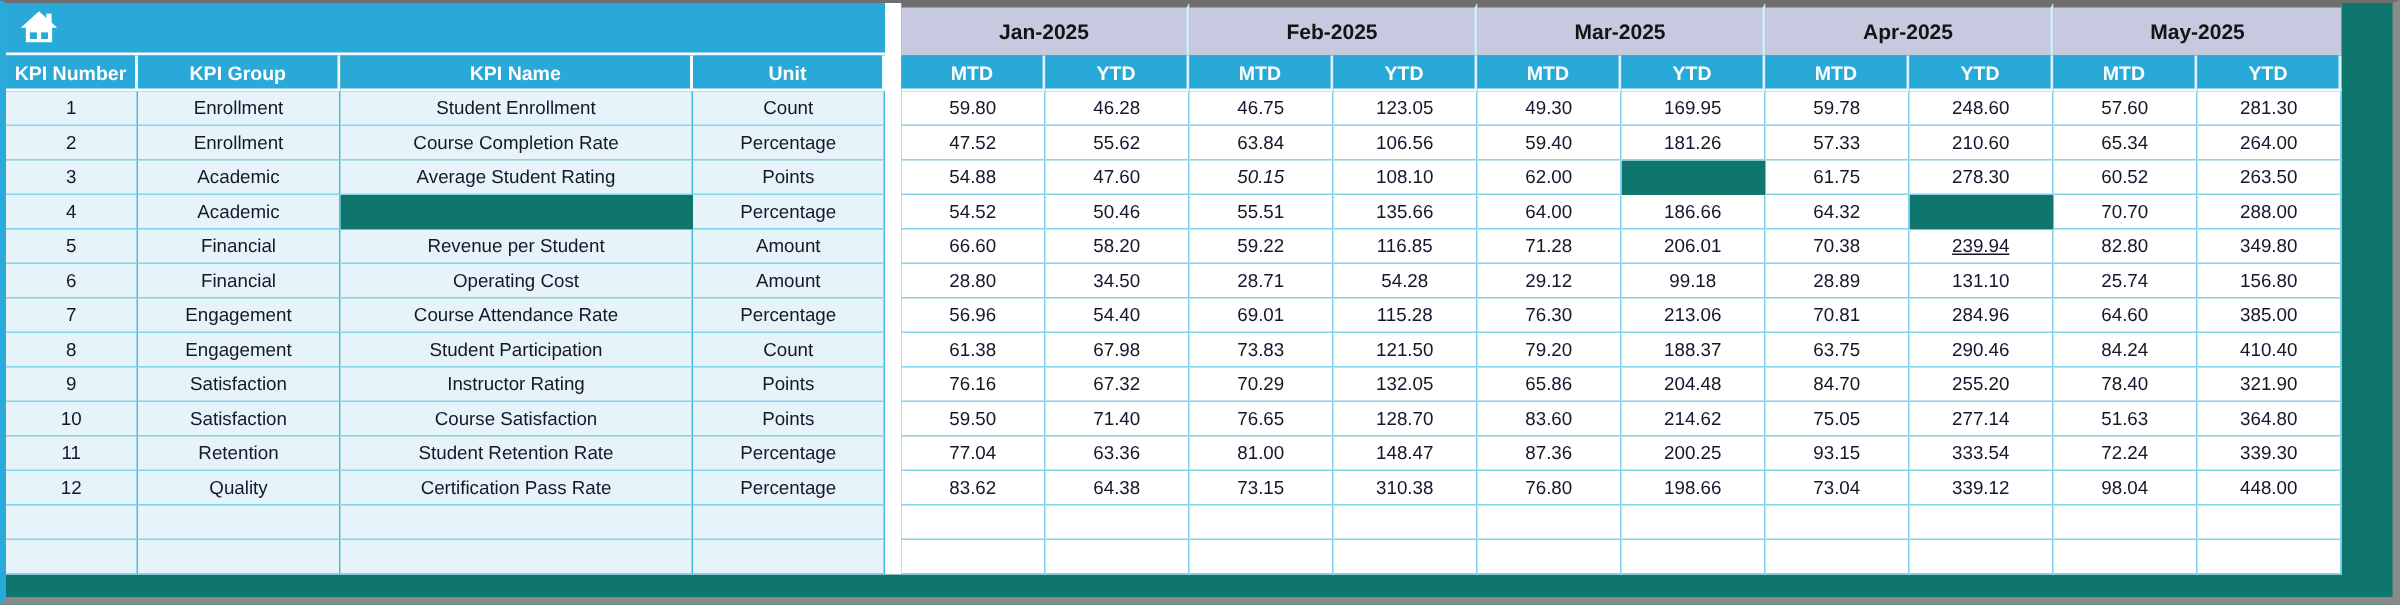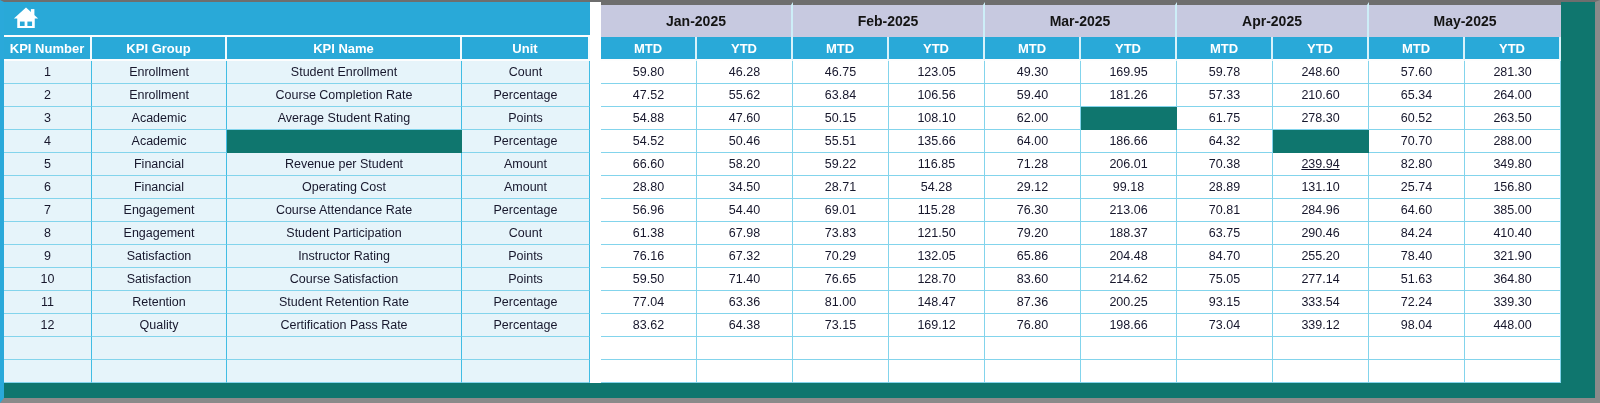--- a/index.html
+++ b/index.html
@@ -98,21 +98,21 @@
       <div class="cell c-data" style="grid-area: 4 / 12;">57.33</div>
       <div class="cell c-data" style="grid-area: 4 / 13;">210.60</div>
       <div class="cell c-data" style="grid-area: 4 / 14;">65.34</div>
       <div class="cell c-data" style="grid-area: 4 / 15;">264.00</div>
       <div class="cell c-left" style="grid-area: 5 / 1;">3</div>
       <div class="cell c-left" style="grid-area: 5 / 2;">Academic</div>
       <div class="cell c-left" style="grid-area: 5 / 3;">Average Student Rating</div>
       <div class="cell c-left" style="grid-area: 5 / 4;">Points</div>
       <div class="cell c-data" style="grid-area: 5 / 6;">54.88</div>
       <div class="cell c-data" style="grid-area: 5 / 7;">47.60</div>
-      <div class="cell c-data" style="grid-area: 5 / 8;">50.15</div>
+      <div class="cell c-data" style="grid-area: 5 / 8; font-style: italic;">50.15</div>
       <div class="cell c-data" style="grid-area: 5 / 9;">108.10</div>
       <div class="cell c-data" style="grid-area: 5 / 10;">62.00</div>
       <div class="cell c-data" style="grid-area: 5 / 11; margin-top: 28px;">200.01</div>
       <div class="cell c-data" style="grid-area: 5 / 12;">61.75</div>
       <div class="cell c-data" style="grid-area: 5 / 13;">278.30</div>
       <div class="cell c-data" style="grid-area: 5 / 14;">60.52</div>
       <div class="cell c-data" style="grid-area: 5 / 15;">263.50</div>
       <div class="cell c-left" style="grid-area: 6 / 1;">4</div>
       <div class="cell c-left" style="grid-area: 6 / 2;">Academic</div>
       <div class="cell c-left" style="grid-area: 6 / 3; margin-top: 36px;">Pass Rate</div>
@@ -225,21 +225,21 @@
       <div class="cell c-data" style="grid-area: 13 / 13;">333.54</div>
       <div class="cell c-data" style="grid-area: 13 / 14;">72.24</div>
       <div class="cell c-data" style="grid-area: 13 / 15;">339.30</div>
       <div class="cell c-left" style="grid-area: 14 / 1;">12</div>
       <div class="cell c-left" style="grid-area: 14 / 2;">Quality</div>
       <div class="cell c-left" style="grid-area: 14 / 3;">Certification Pass Rate</div>
       <div class="cell c-left" style="grid-area: 14 / 4;">Percentage</div>
       <div class="cell c-data" style="grid-area: 14 / 6;">83.62</div>
       <div class="cell c-data" style="grid-area: 14 / 7;">64.38</div>
       <div class="cell c-data" style="grid-area: 14 / 8;">73.15</div>
-      <div class="cell c-data" style="grid-area: 14 / 9;">169.12</div>
+      <div class="cell c-data" style="grid-area: 14 / 9;">310.38</div>
       <div class="cell c-data" style="grid-area: 14 / 10;">76.80</div>
       <div class="cell c-data" style="grid-area: 14 / 11;">198.66</div>
       <div class="cell c-data" style="grid-area: 14 / 12;">73.04</div>
       <div class="cell c-data" style="grid-area: 14 / 13;">339.12</div>
       <div class="cell c-data" style="grid-area: 14 / 14;">98.04</div>
       <div class="cell c-data" style="grid-area: 14 / 15;">448.00</div>
       <div class="cell c-left" style="grid-area: 15 / 1;"></div>
       <div class="cell c-left" style="grid-area: 15 / 2;"></div>
       <div class="cell c-left" style="grid-area: 15 / 3;"></div>
       <div class="cell c-left" style="grid-area: 15 / 4;"></div>

